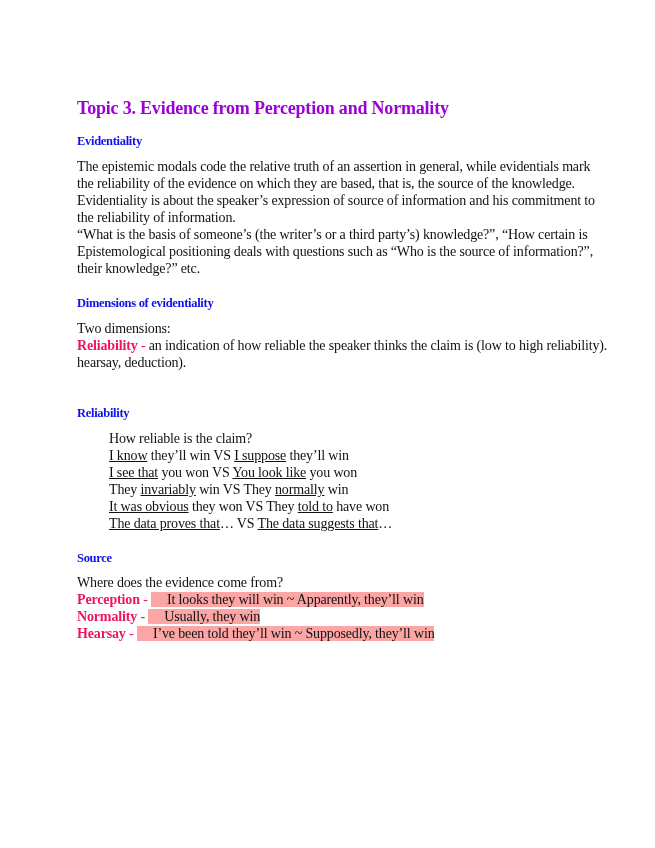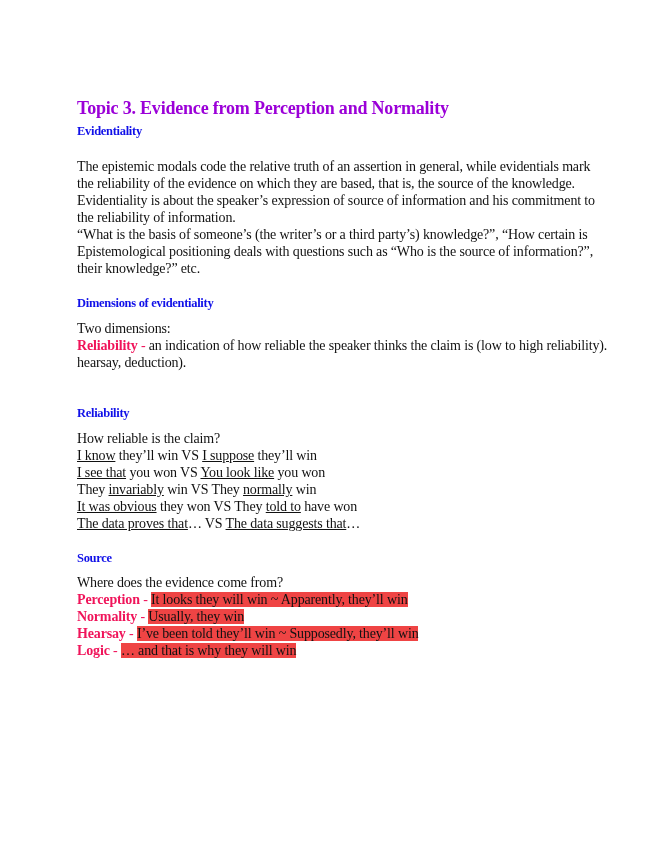--- a/index.html
+++ b/index.html
@@ -53,56 +53,57 @@
       letter-spacing: -0.15px;
     }
     .term {
       color: #f0145a;
       font-weight: bold;
     }
     .dash {
       color: #f0145a;
     }
     .hl {
-      background: #ef4444;
+      background: #fca5a5;
+      padding-left: 16px;
     }
     u {
       text-decoration: underline;
       text-underline-offset: 1px;
     }
   </style>
 </head>
 <body>
 
 <div class="page">
 
   <div class="title">Topic 3. Evidence from Perception and Normality</div>
 
-  <div class="h2" style="top:124px;text-align:center;">Evidentiality</div>
+  <div class="h2" style="top:134px;text-align:center;">Evidentiality</div>
   <div class="block" style="top:158px;">
     <div class="line">The epistemic modals code the relative truth of an assertion in general, while evidentials mark</div>
     <div class="line">the reliability of the evidence on which they are based, that is, the source of the knowledge.</div>
     <div class="line">Evidentiality is about the speaker’s expression of source of information and his commitment to</div>
     <div class="line">the reliability of information.</div>
     <div class="line">“What is the basis of someone’s (the writer’s or a third party’s) knowledge?”, “How certain is</div>
     <div class="line">Epistemological positioning deals with questions such as “Who is the source of information?”,</div>
     <div class="line">their knowledge?” etc.</div>
   </div>
 
   <div class="h2" style="top:296px;">Dimensions of evidentiality</div>
   <div class="block" style="top:320px;">
     <div class="line">Two dimensions:</div>
     <div class="line">
       <span class="term">Reliability</span><span class="dash"> - </span><span>an indication of how reliable the speaker thinks the claim is (low to high reliability).</span>
     </div>
     <div class="line">hearsay, deduction).</div>
   </div>
 
   <div class="h2" style="top:406px;">Reliability</div>
-  <div class="block" style="top:430px;">
+  <div class="block" style="top:430px;margin-left:32px;">
     <div class="line">How reliable is the claim?</div>
 
     <div class="line">
       <span></span><u>I know</u><span> they’ll win VS </span><span></span><u>I suppose</u><span> they’ll win</span>
     </div>
     <div class="line">
       <span></span><u>I see that</u><span> you won VS </span><span></span><u>You look like</u><span> you won</span>
     </div>
     <div class="line">
       <span>They </span><u>invariably</u><span> win VS They </span><span></span><u>normally</u><span> win</span>
@@ -120,18 +121,15 @@
     <div class="line">Where does the evidence come from?</div>
     <div class="line">
       <span class="term">Perception</span><span class="dash"> - </span><span class="hl">It looks they will win ~ Apparently, they’ll win</span>
     </div>
     <div class="line">
       <span class="term">Normality</span><span class="dash"> - </span><span class="hl">Usually, they win</span>
     </div>
     <div class="line">
       <span class="term">Hearsay</span><span class="dash"> - </span><span class="hl">I’ve been told they’ll win ~ Supposedly, they’ll win</span>
     </div>
-    <div class="line">
-      <span class="term">Logic</span><span class="dash"> - </span><span class="hl">… and that is why they will win</span>
-    </div>
   </div>
 
 </div>
 
 </body></html>

